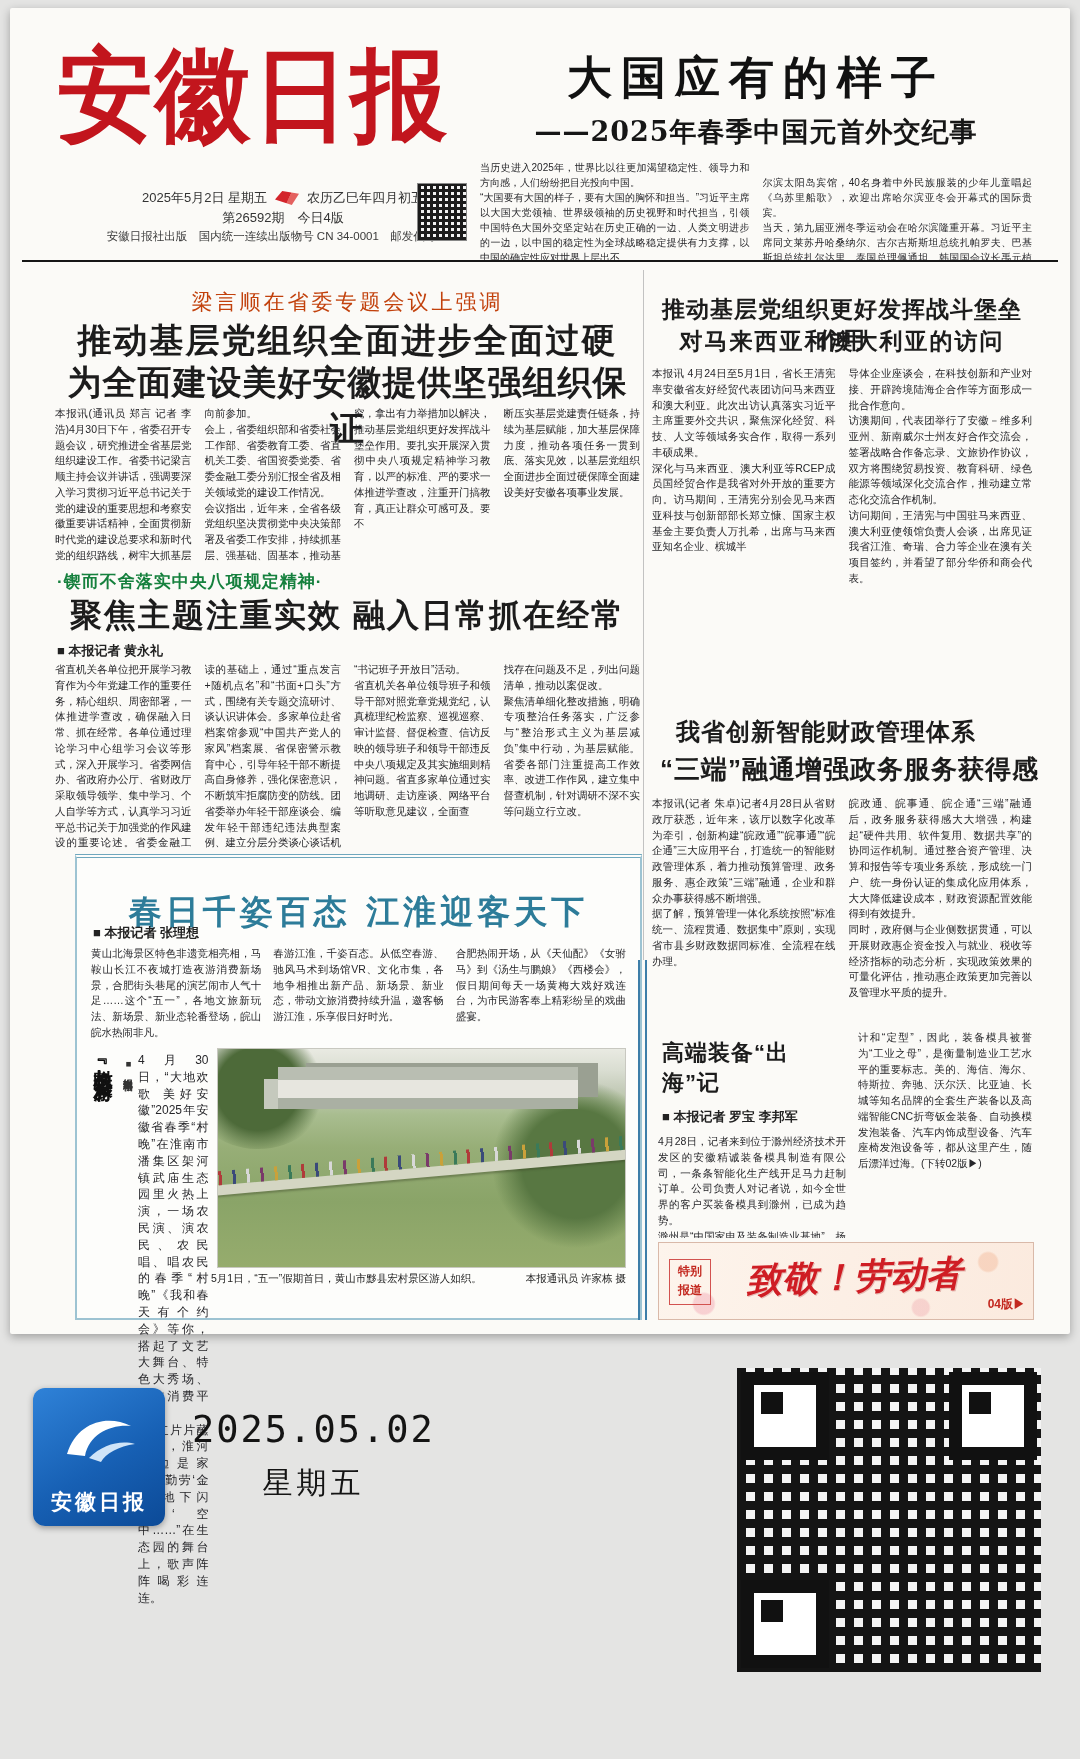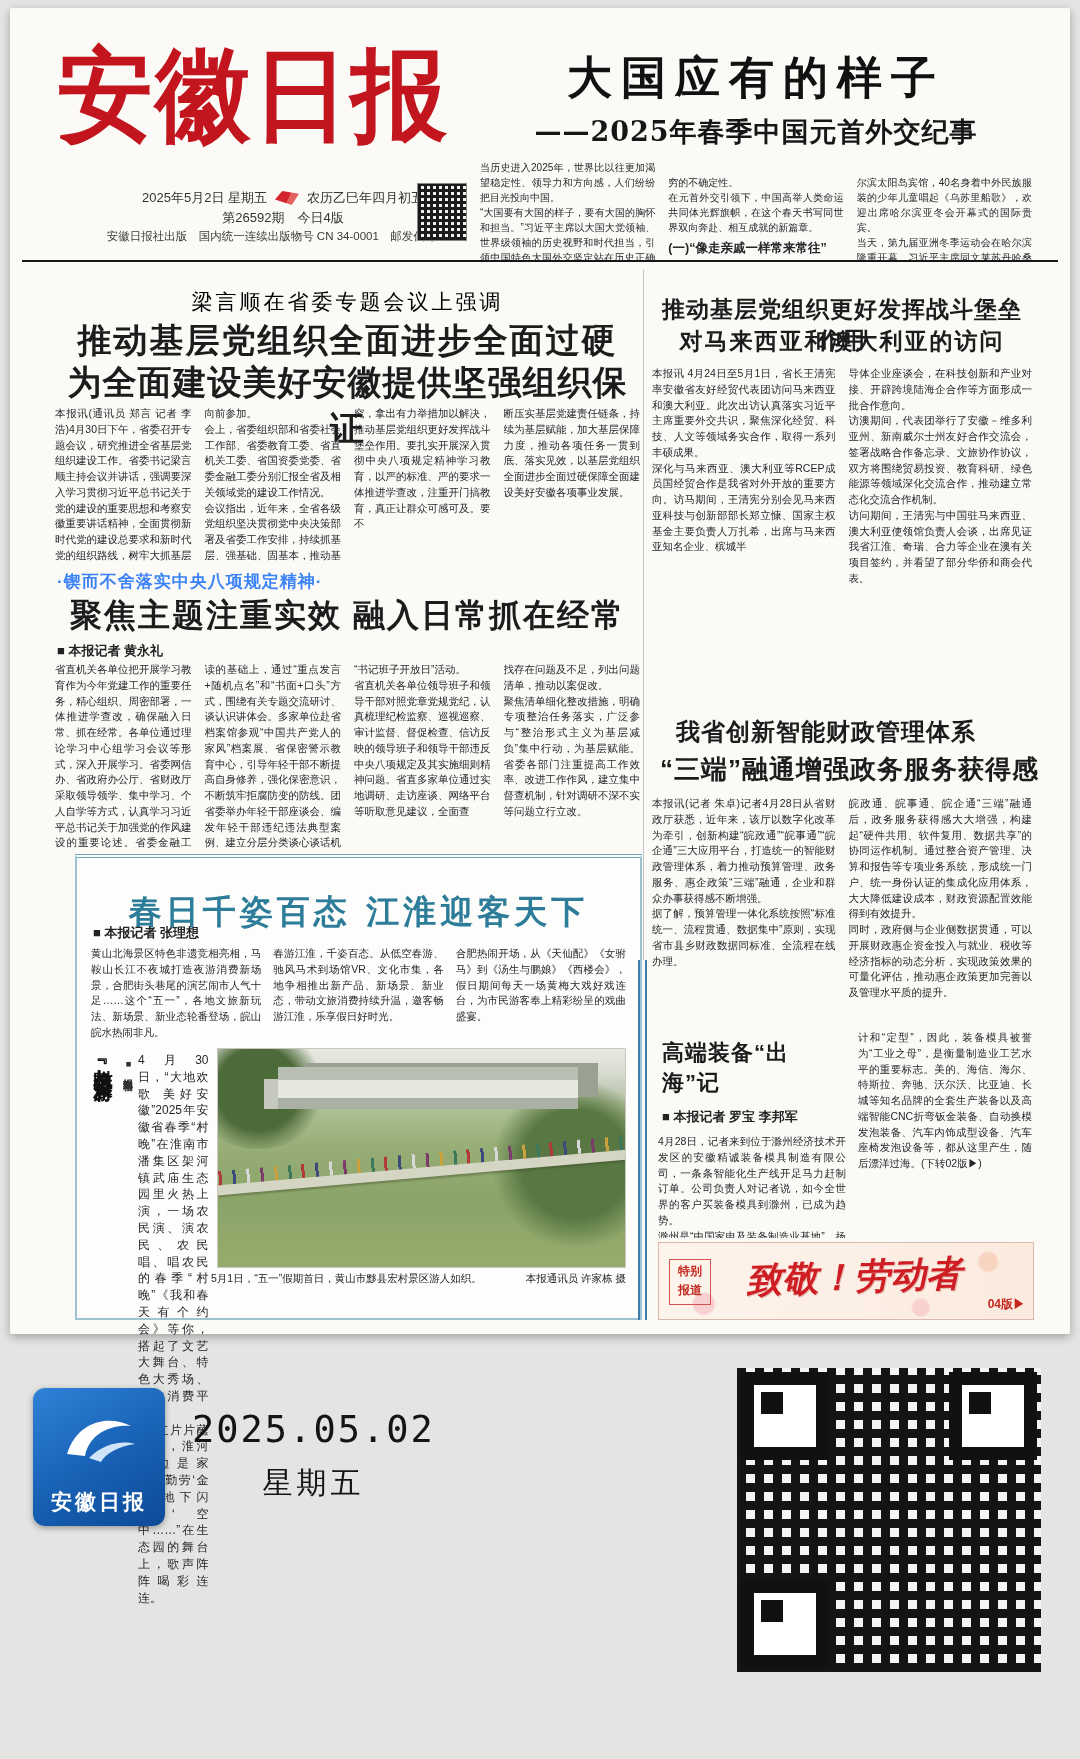--- a/index.html
+++ b/index.html
@@ -25,29 +25,29 @@
   
   .lead{left:470px;top:40px;width:552px;}
   .lead-title{font-size:45px;font-weight:bold;letter-spacing:9px;text-align:center;color:#111;}
   .lead-sub{font-family:"DejaVu Serif",serif;font-weight:bold;font-size:27px;text-align:center;
             margin-top:6px;color:#161616;letter-spacing:1px;}
   .lead-body{display:flex;gap:13px;margin-top:10px;height:102px;}
   .lead-body .col{flex:1;font-size:10px;}
   .lead-head{display:block;font-weight:bold;font-size:12.5px;margin:4px 0;white-space:normal;}
   .rule-h{left:12px;top:252px;width:1036px;height:2px;background:#161616;}
   
-  .kicker-serif{font-family:"DejaVu Serif",serif;font-size:21px;text-align:center;color:#000000;letter-spacing:3px;}
+  .kicker-serif{font-family:"DejaVu Serif",serif;font-size:21px;text-align:center;color:#c2410c;letter-spacing:3px;}
   .mainL{left:45px;top:262px;width:585px;}
   .mL-kicker{position:absolute;left:0;top:18px;width:100%;}
   .mL-h1{position:absolute;left:0;top:48px;width:100%;text-align:center;font-size:34px;font-weight:bold;letter-spacing:2px;}
   .mL-h2{position:absolute;left:0;top:90px;width:100%;text-align:center;font-size:34px;font-weight:bold;letter-spacing:1px;}
   .body4{position:absolute;display:flex;gap:13px;}
   .body4 .col{flex:1;font-size:10.5px;}
   .mL-body1{left:0;top:136px;width:100%;height:158px;}
-  .red-kicker{position:absolute;left:2px;top:300px;font-size:17px;font-weight:bold;color:#3b82f6;letter-spacing:1px;}
+  .red-kicker{position:absolute;left:2px;top:300px;font-size:17px;font-weight:bold;color:#15803d;letter-spacing:1px;}
   .mL-h3{position:absolute;left:0;top:324px;width:100%;text-align:center;font-size:32px;font-weight:bold;letter-spacing:2px;}
   .byline{font-size:13px;font-weight:bold;color:#222;}
   .mL-byline{position:absolute;left:2px;top:372px;}
   .mL-body2{left:0;top:392px;width:100%;height:186px;}
   
   .feature{position:absolute;left:20px;top:584px;width:563px;height:460px;
            border:2px solid #9dc3d2;border-top:4px double #6fa7bd;background:#fdfdfb;}
   .ft-title{position:absolute;left:0;top:32px;width:100%;text-align:center;
             font-family:"DejaVu Serif",serif;font-weight:bold;font-size:33px;color:#2d7c99;letter-spacing:4px;}
   .ft-byline{position:absolute;left:16px;top:66px;}
@@ -146,26 +146,20 @@
     </div>
     <div class="abs qr-mini"></div>
 
     <section class="abs lead">
       <div class="lead-title">大国应有的样子</div>
       <div class="lead-sub">——2025年春季中国元首外交纪事</div>
       <div class="lead-body">
         <div class="col jtext">当历史进入2025年，世界比以往更加渴望稳定性、领导力和方向感，人们纷纷把目光投向中国。
 “大国要有大国的样子，要有大国的胸怀和担当。”习近平主席以大国大党领袖、世界级领袖的历史视野和时代担当，引领中国特色大国外交坚定站在历史正确的一边、人类文明进步的一边，以中国的稳定性为全球战略稳定提供有力支撑，以中国的确定性应对世界上层出不</div>
         <div class="col jtext">
-          <span>穷的不确定性。
-在元首外交引领下，中国高举人类命运共同体光辉旗帜，在这个春天书写同世界双向奔赴、相互成就的新篇章。</span>
-          <span class="lead-head">(一)“像走亲戚一样常来常往”</span>
-          
-        </div>
-        <div class="col jtext">
           <span>尔滨太阳岛宾馆，40名身着中外民族服装的少年儿童唱起《乌苏里船歌》，欢迎出席哈尔滨亚冬会开幕式的国际贵宾。
 当天，第九届亚洲冬季运动会在哈尔滨隆重开幕。习近平主席同文莱苏丹哈桑纳尔、吉尔吉斯斯坦总统扎帕罗夫、巴基斯坦总统扎尔达里、泰国总理佩通坦、韩国国会议长禹元植等亚洲多国领导人，共同见证这场冰雪盛会。</span>
           
         </div>
       </div>
     </section>
 
     <div class="abs rule-h"></div>
 
     <section class="abs mainL" style="height:1050px;">

